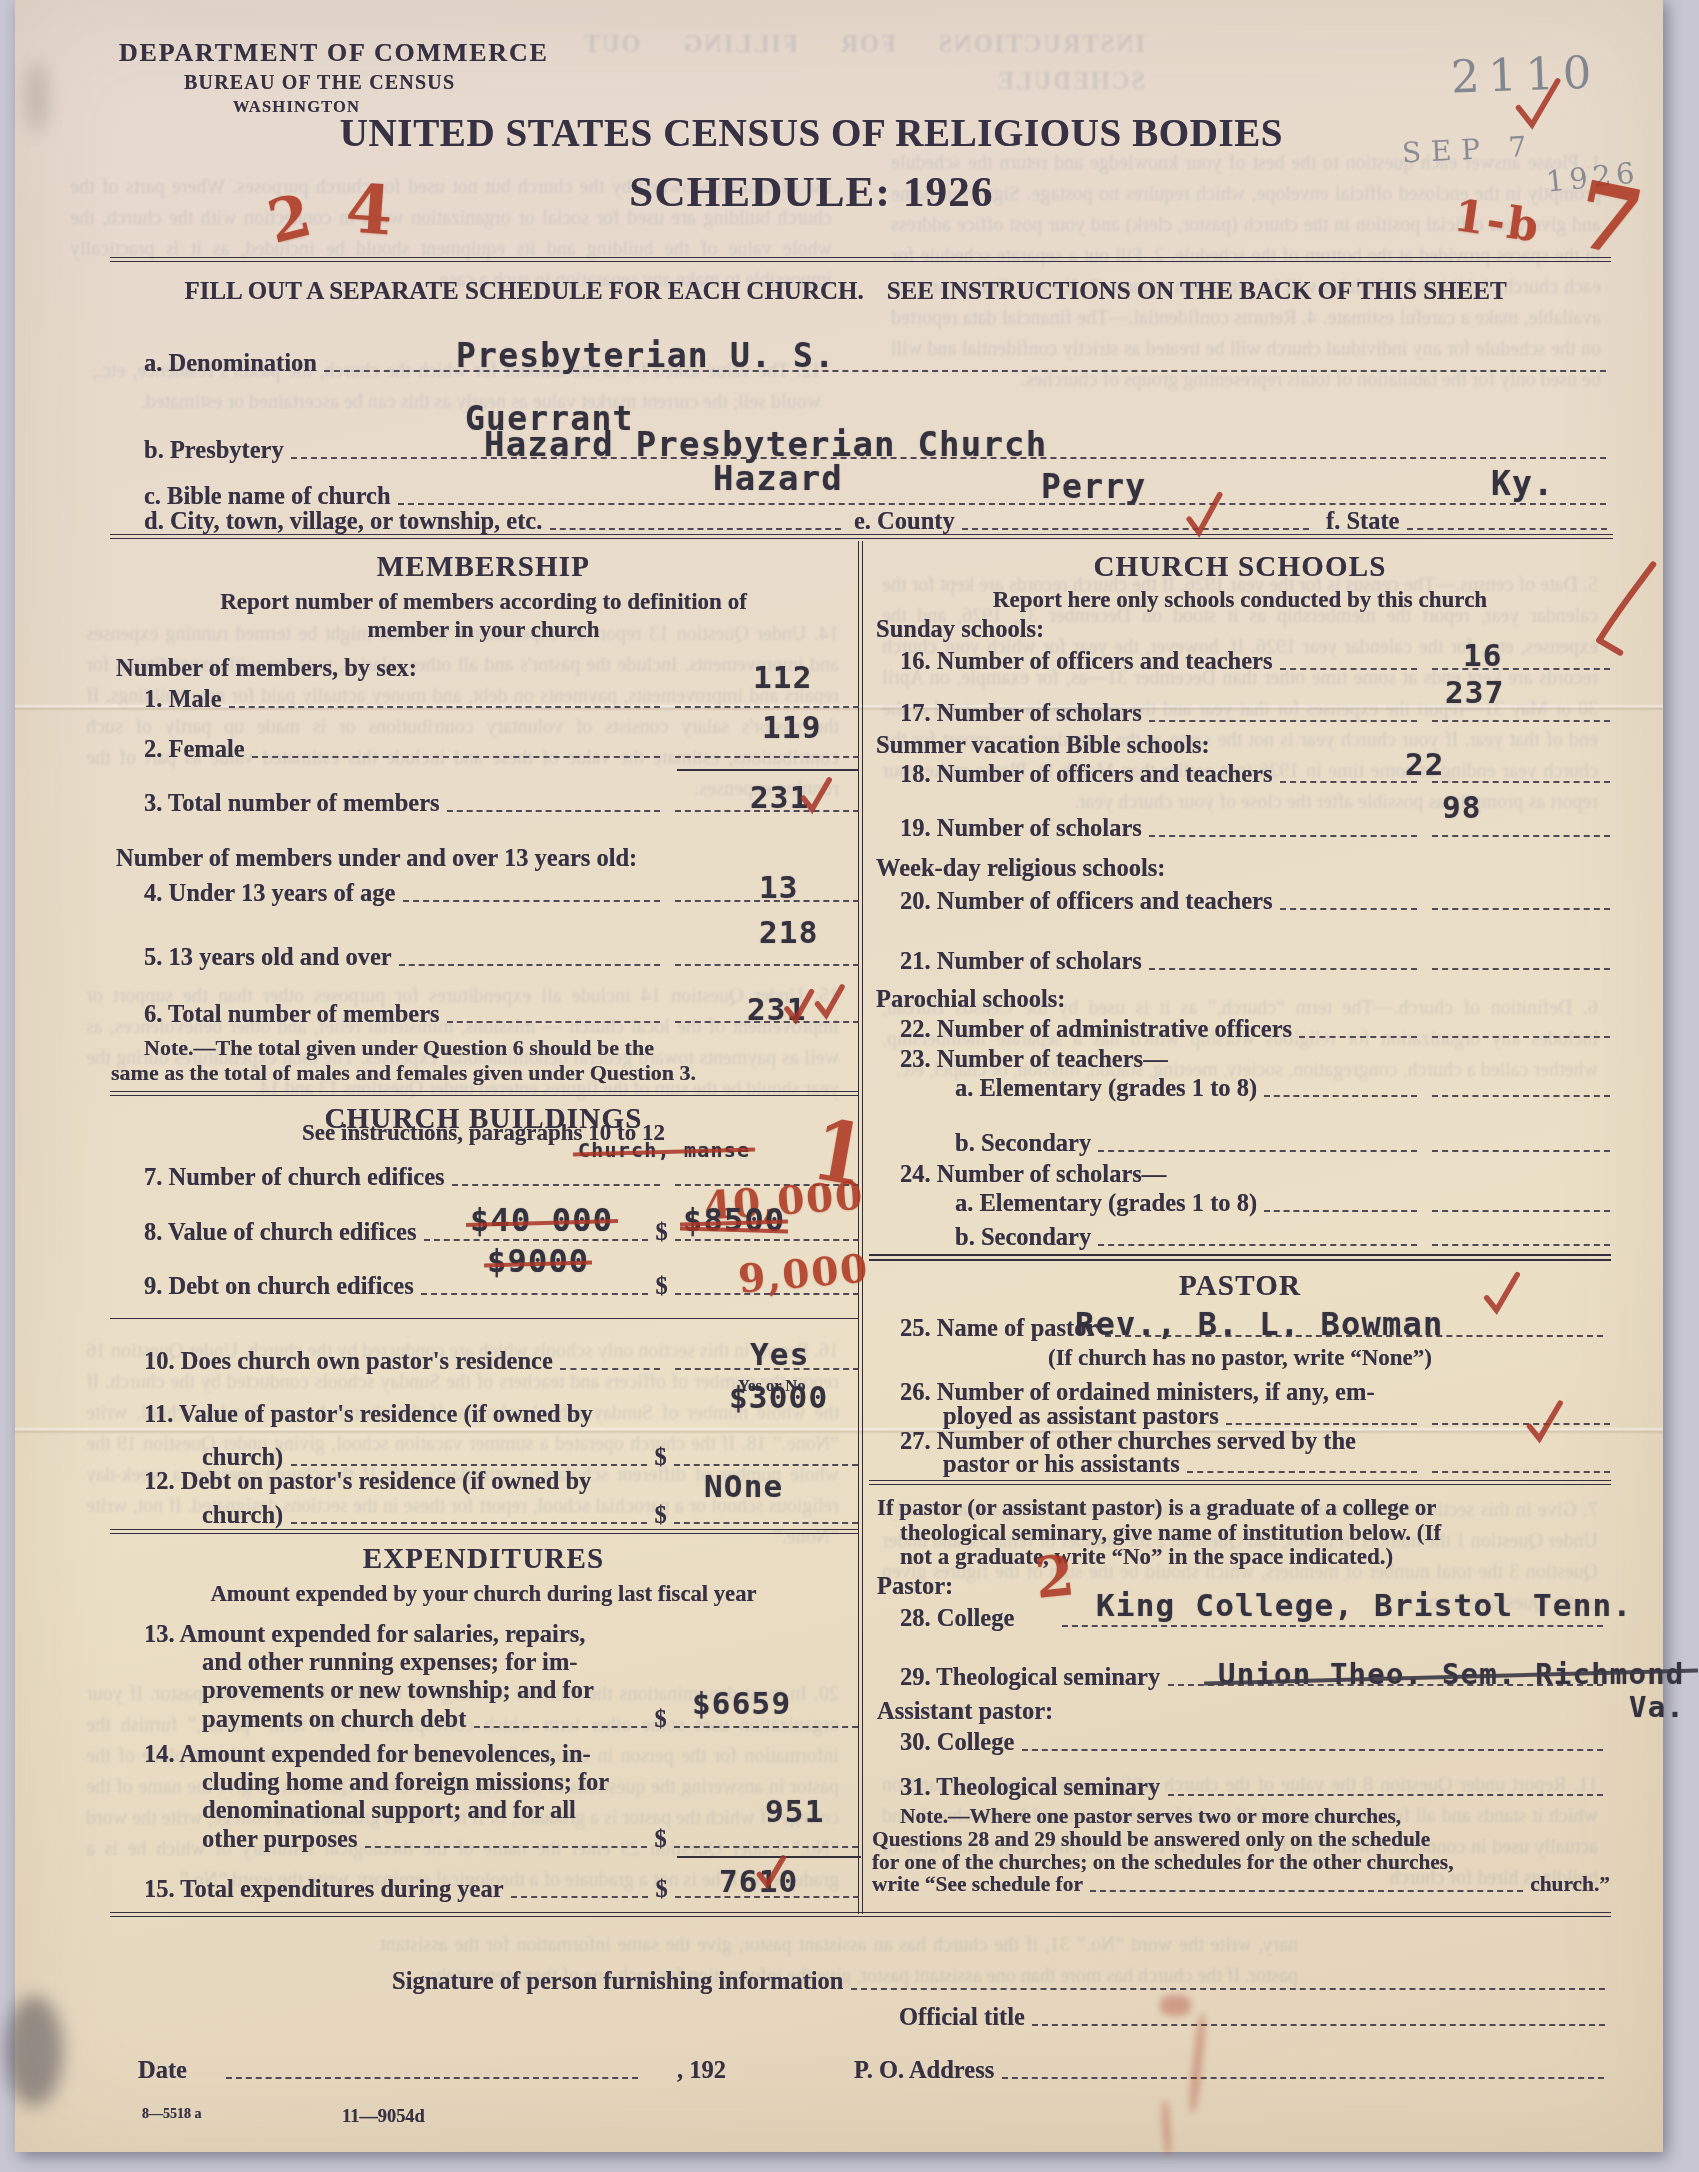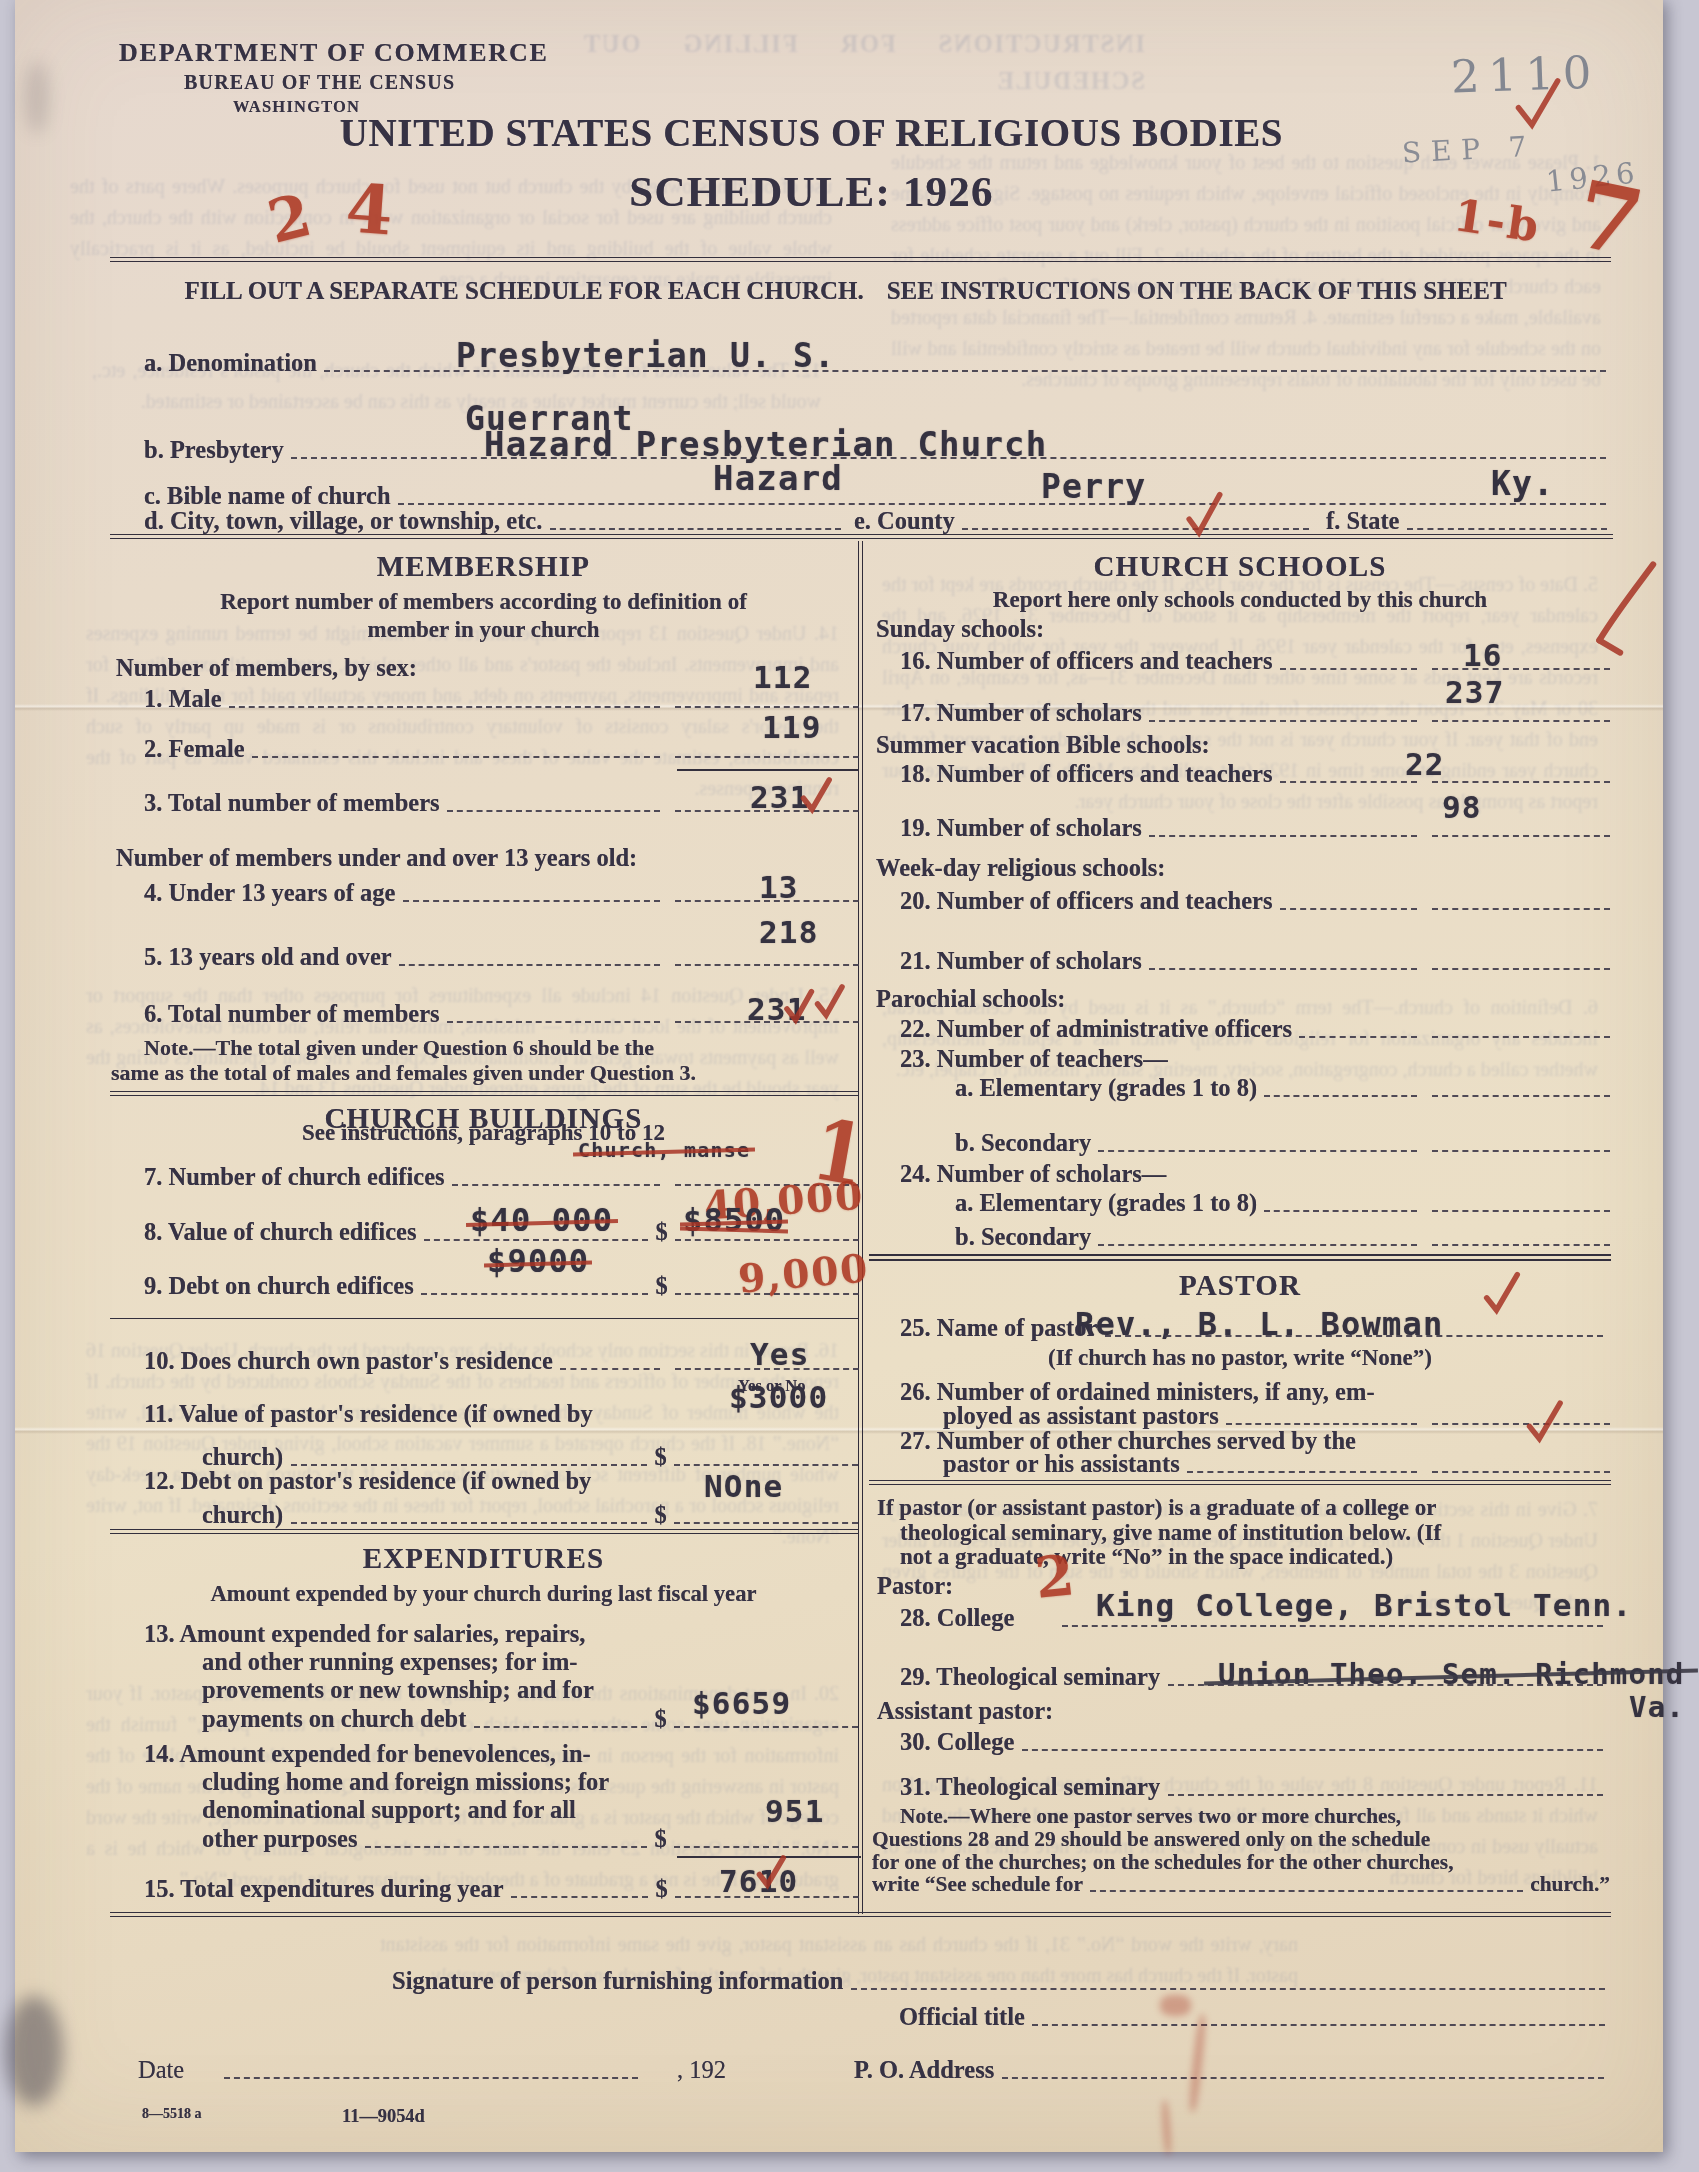--- a/index.html
+++ b/index.html
@@ -421,21 +421,21 @@
   <div class="hr2" style="left:110px;top:1912px;width:1501px;"></div>
 
   <div class="row" style="left:392px;top:1967px;width:1220px;font-weight:700;">
     <span>Signature of person furnishing information</span>
       <span class="ld"></span>
   </div>
   <div class="row" style="left:899px;top:2003px;width:713px;font-weight:700;">
     <span>Official title</span>
       <span class="ld"></span>
   </div>
-  <div class="row" style="left:138px;top:2056px;width:588px;font-weight:400;gap:32px;">
+  <div class="row" style="left:138px;top:2056px;width:588px;font-weight:700;gap:32px;">
     <span>Date</span>
       <span class="ld"></span>
       <span>, 192</span>
   </div>
   <div class="row" style="left:854px;top:2056px;width:757px;font-weight:700;">
     <span>P. O. Address</span>
       <span class="ld"></span>
   </div>
   <div class="txt" style="left:142px;top:2106px;font-size:14px;font-weight:700;">8—5518 a</div>
   <div class="txt" style="left:342px;top:2106px;font-size:18.4px;font-weight:700;">11—9054d</div>

